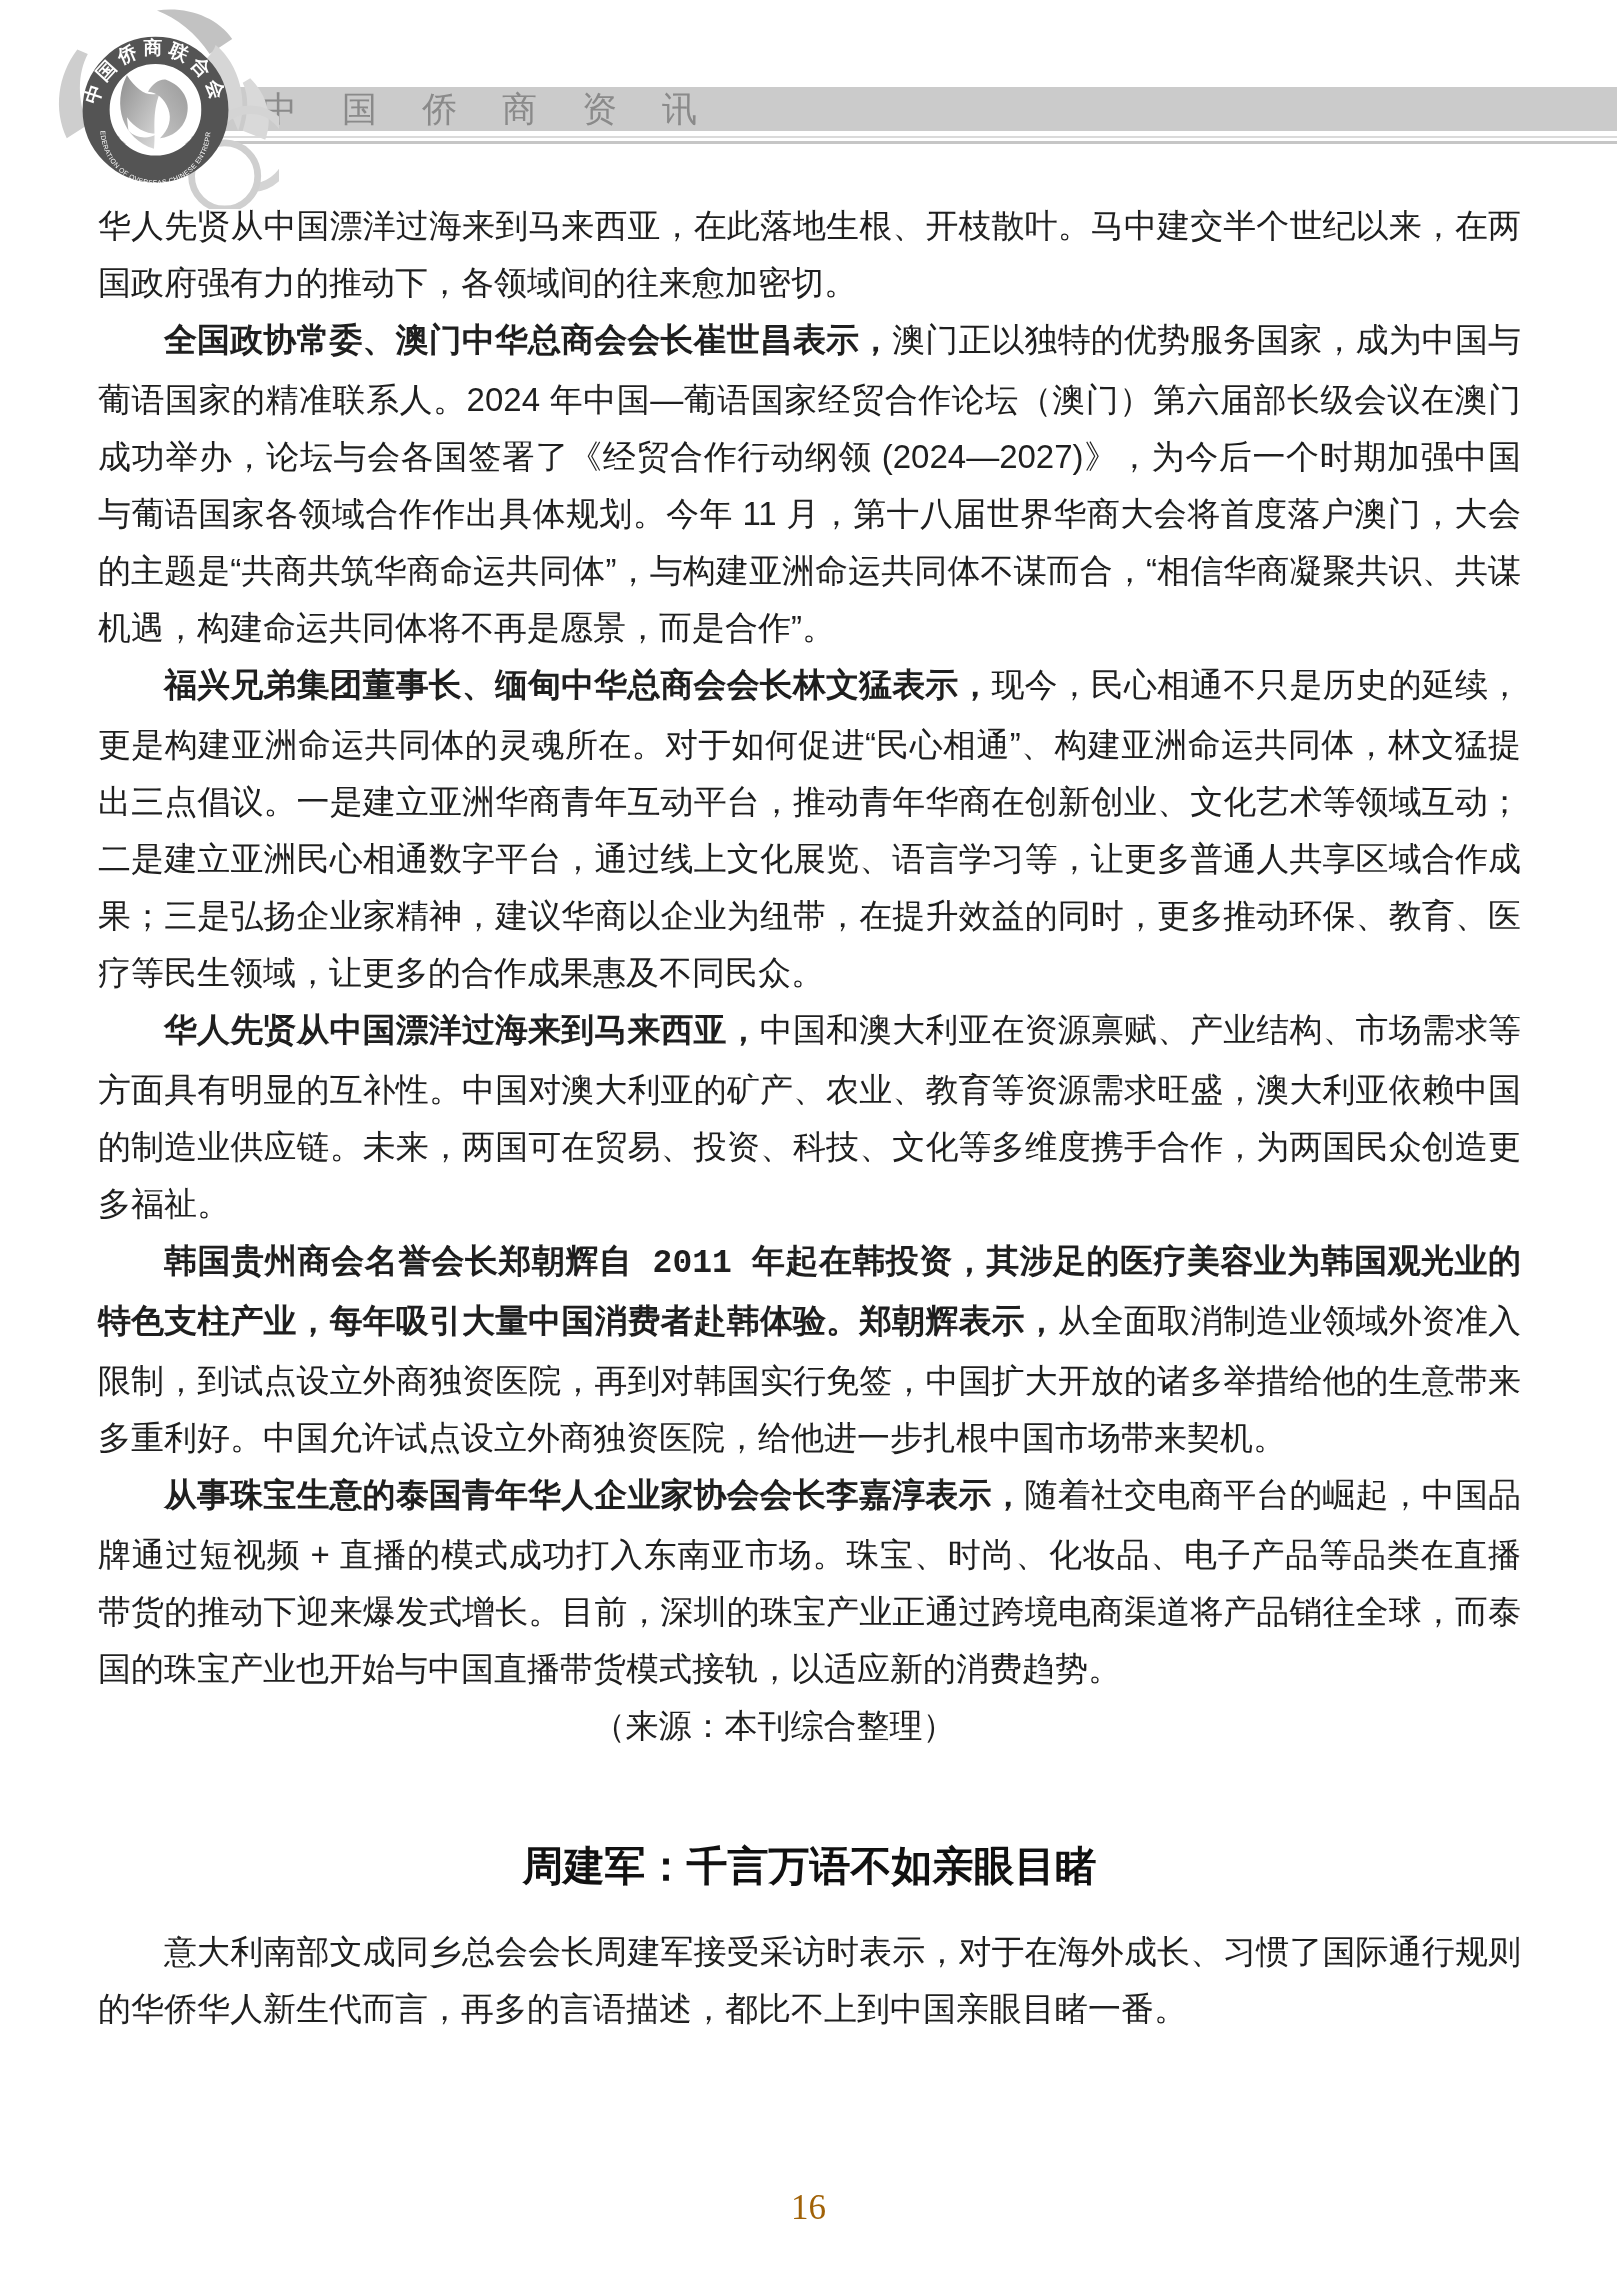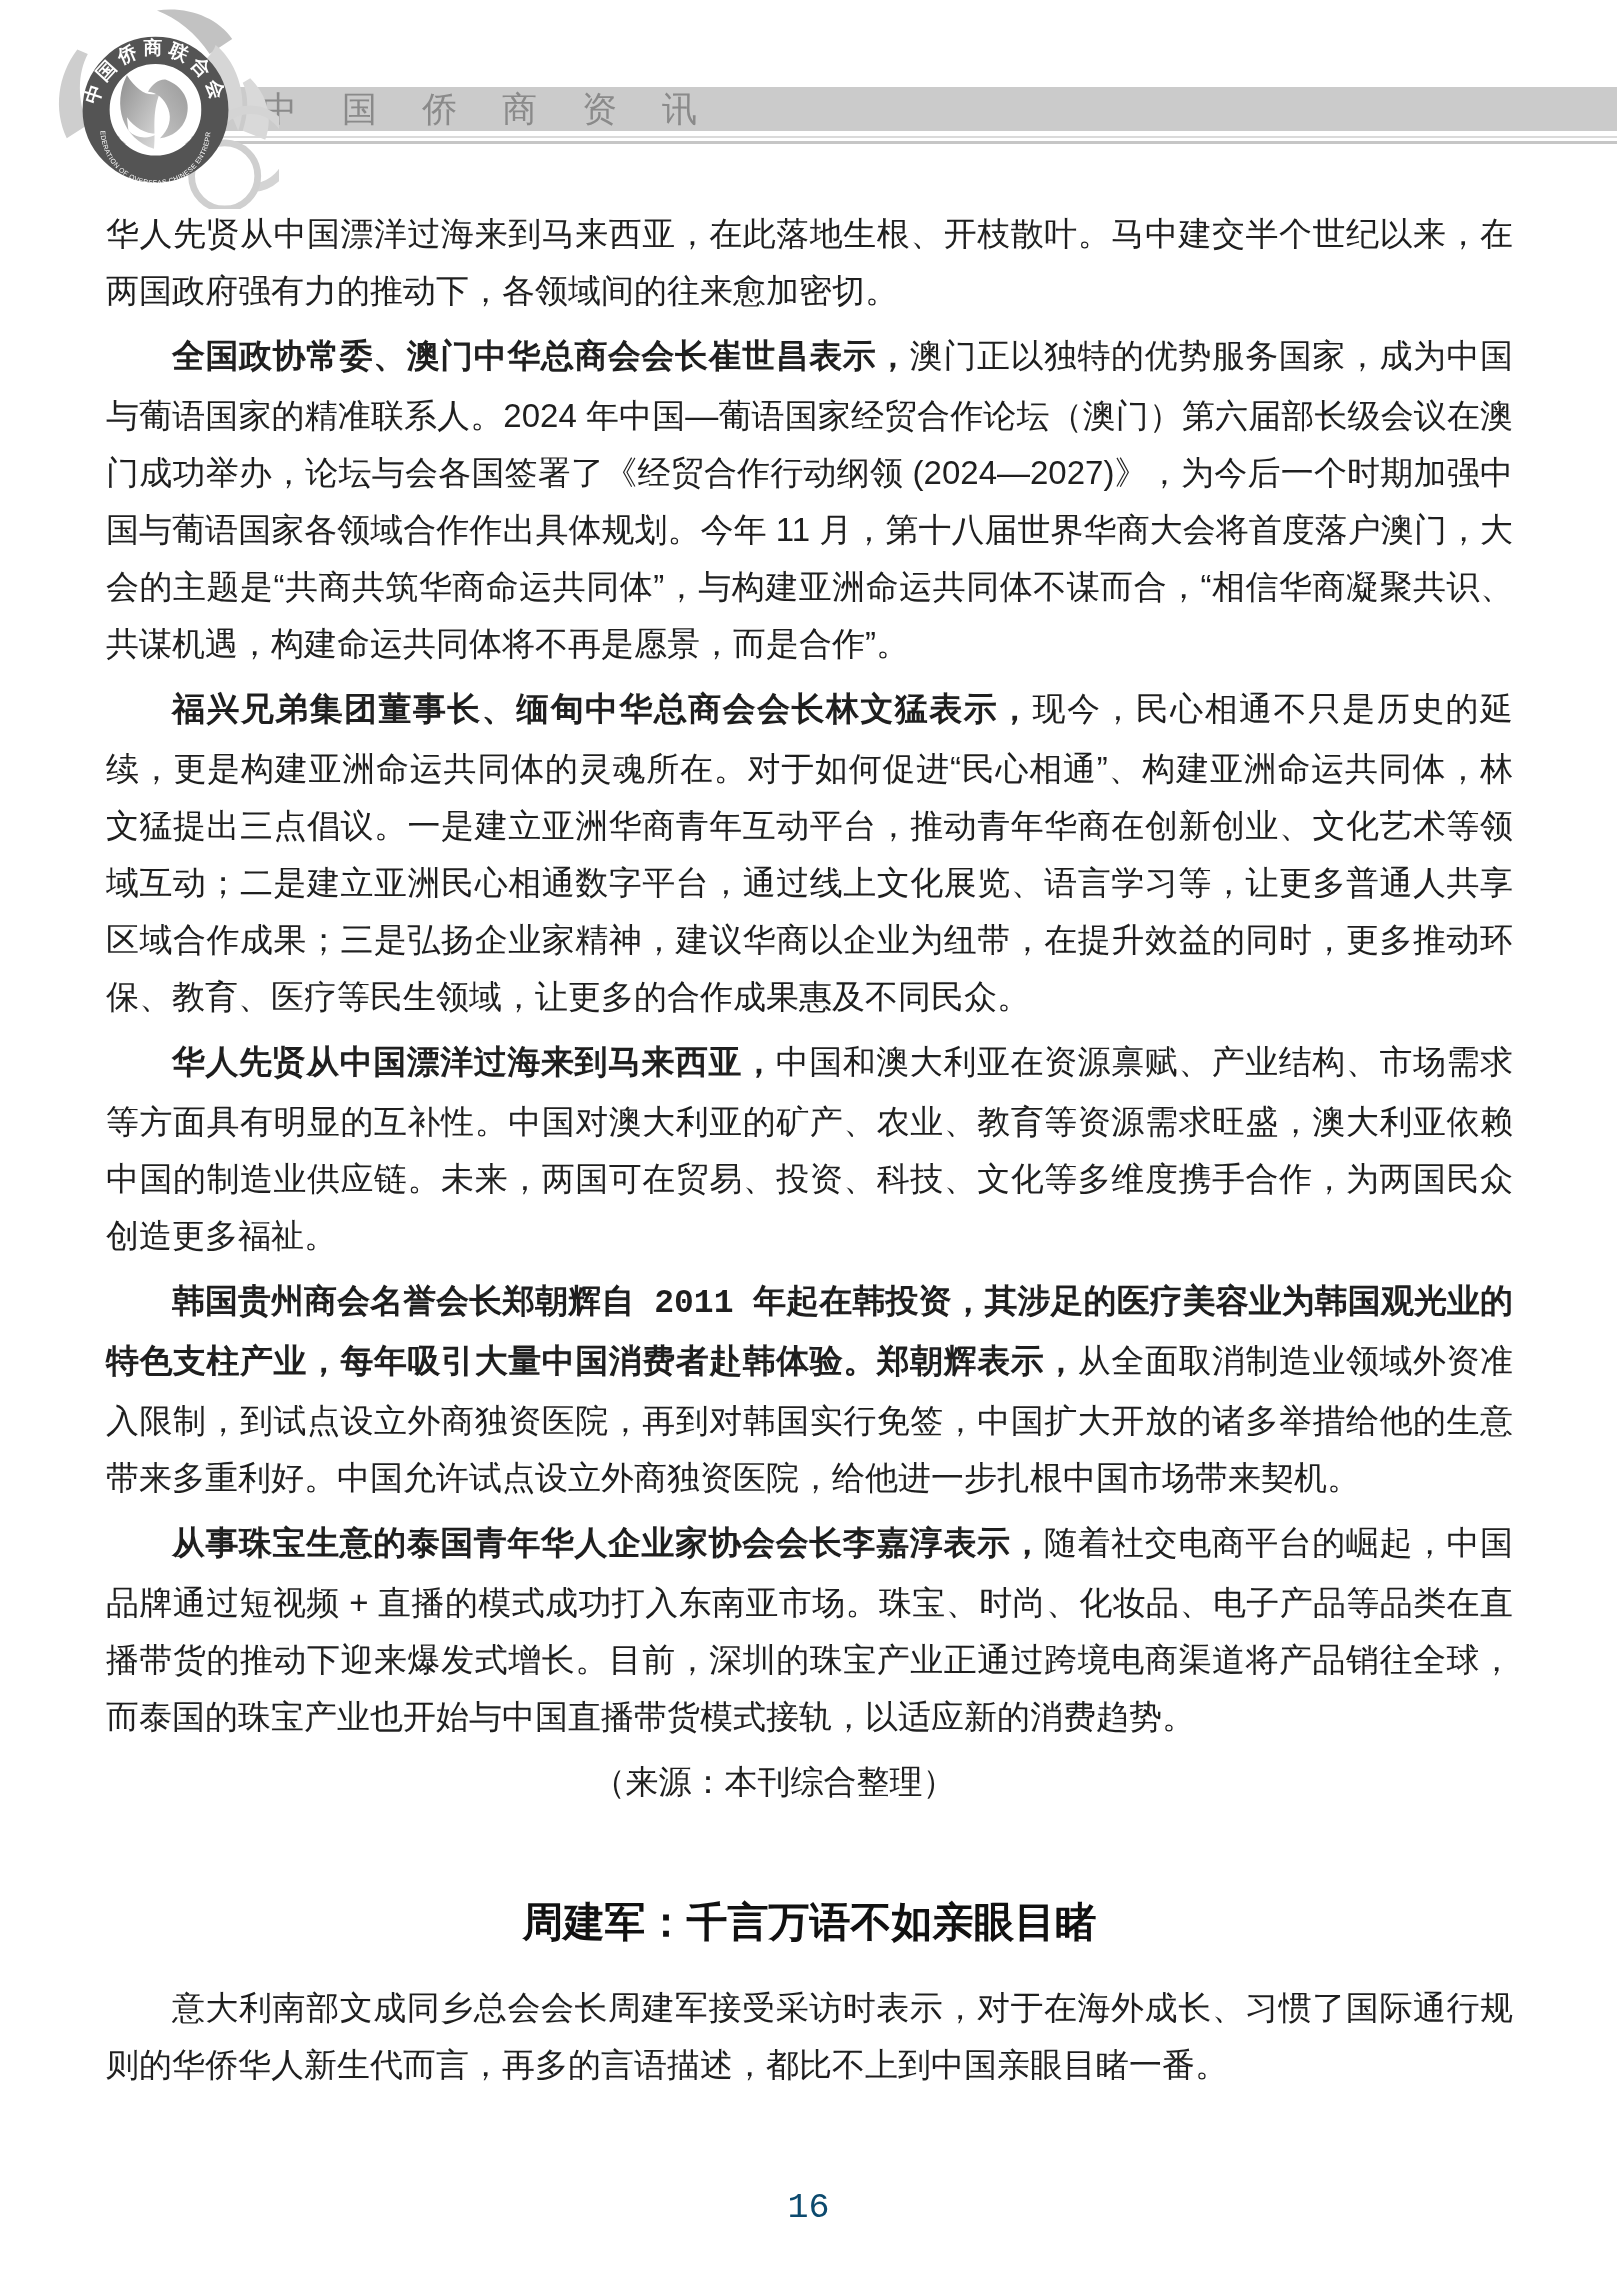--- a/index.html
+++ b/index.html
@@ -23,34 +23,34 @@
   }
   .rule-1{position:absolute;left:105px;right:0;top:136px;height:2.3px;background:#dadada;}
   .rule-2{position:absolute;left:105px;right:0;top:141px;height:3px;background:#c6c6c6;}
   .logo{position:absolute;left:38px;top:6px;width:241px;height:203px;}
   
   .article{
     position:absolute;left:98px;top:197px;width:1423px;
     font-size:33px;line-height:57px;
     text-align:justify;
   }
-  .article p{margin:8px;}
+  .article p{margin:0;}
   .para.indent{text-indent:2em;}
   .bold{font-weight:700;font-family:Liberation Mono, monospace;}
   .source-line{text-align:center;padding-right:71px;}
   .section-title{
     margin:89px 0 33px 0;
     font-size:41px;line-height:47px;font-weight:700;
     text-align:center;text-indent:0;color:#111;
   }
   .page-number{
     position:absolute;left:0;right:0;top:2188px;
     text-align:center;
-    font-family:Liberation Mono, monospace;
-    font-size:35px;color:#0c4a6e;
+    font-family:Liberation Serif, serif;
+    font-size:35px;color:#a16207;
   }
 </style>
 </head>
 <body>
 
 <div class="page">
 
   <div class="band"></div>
   <div class="band-title">中国侨商资讯</div>
   <div class="rule-1"></div>

